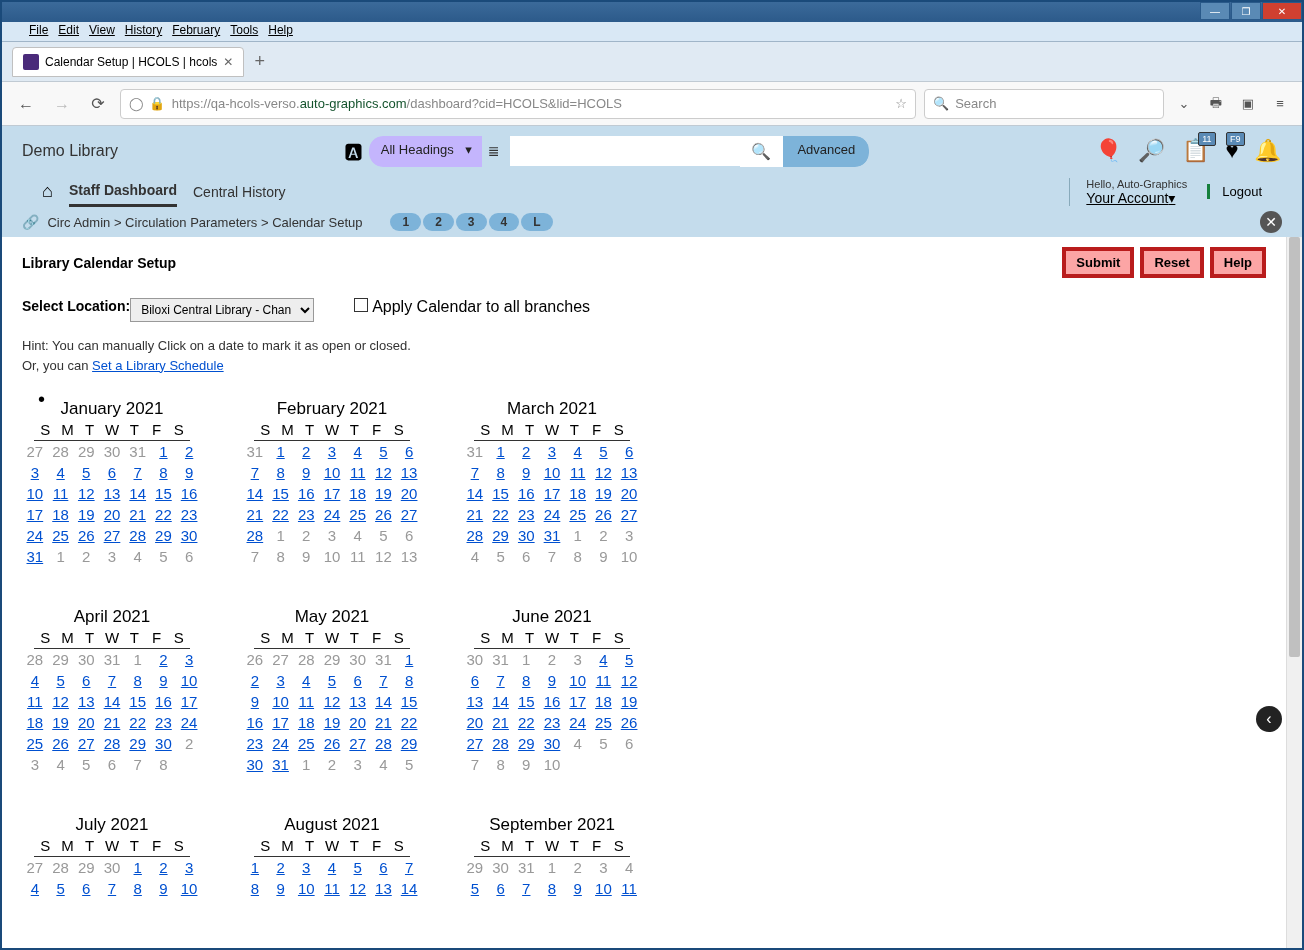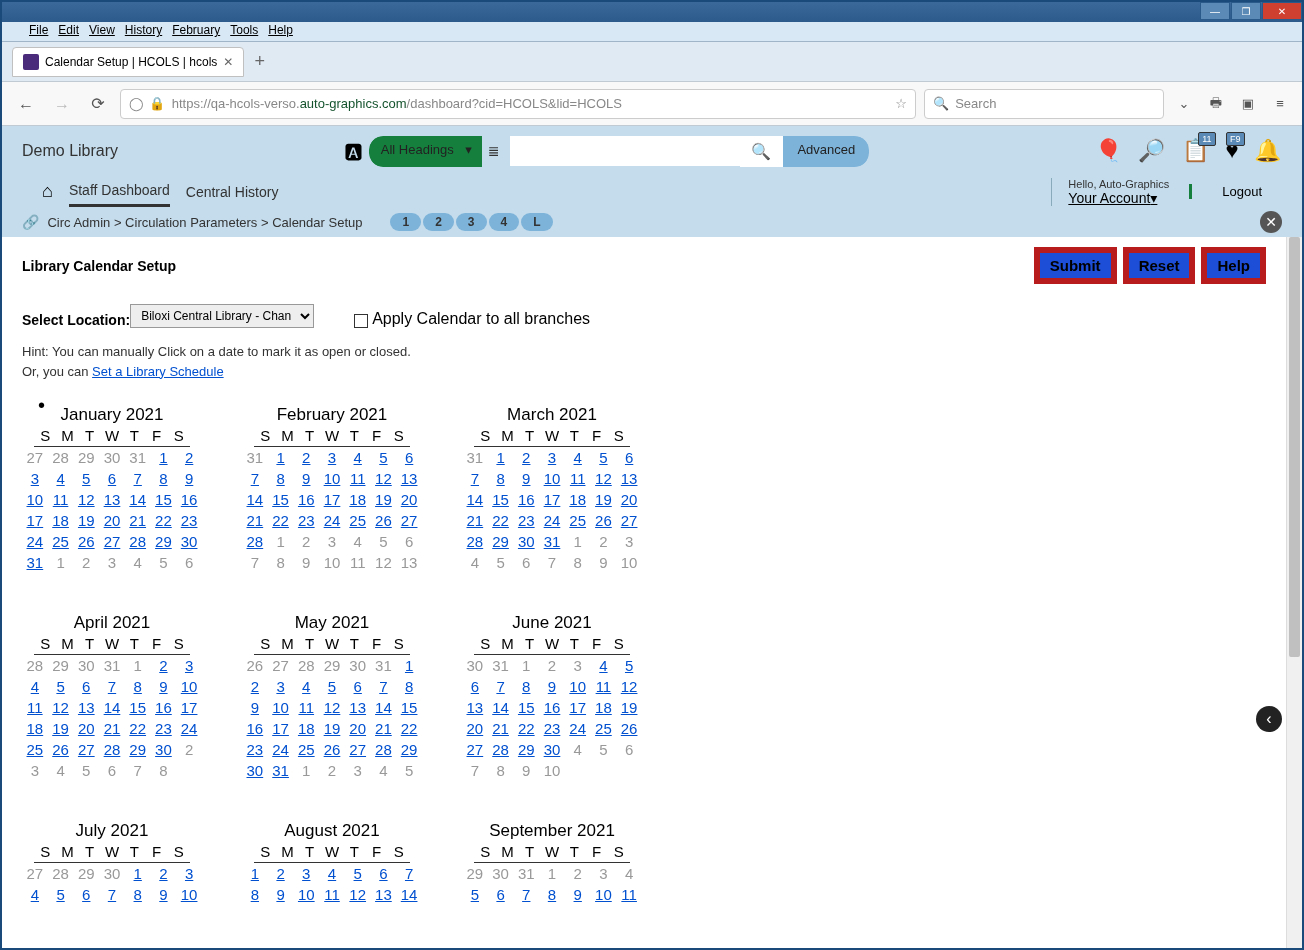--- a/index.html
+++ b/index.html
@@ -29,56 +29,56 @@
 .url-text .domain { color: #14532d; }
 .search-input { width: 240px; height: 30px; border: 1px solid #ccc; border-radius: 4px; padding: 0 8px; display: flex; align-items: center; gap: 6px; color: #888; background: #fff; }
 .icon-btn { width: 24px; height: 24px; display: flex; align-items: center; justify-content: center; color: #555; cursor: pointer; }
 
 .content-viewport { flex: 1; overflow: hidden; position: relative; display: flex; flex-direction: column; }
 
 .app-header { background: #c4dcec; padding: 8px 20px 0 20px; }
 .app-header-top { display: flex; align-items: center; gap: 10px; }
 .library-name { font-size: 16px; color: #333; padding: 8px 0; }
 .header-center { flex: 1; display: flex; justify-content: center; align-items: center; gap: 6px; }
-.headings-select { background: #15803d; border: none; padding: 6px 28px 6px 12px; border-radius: 14px 0 0 14px; color: #222; font-size: 13px; position: relative; }
+.headings-select { background: #c4b5fd; border: none; padding: 6px 28px 6px 12px; border-radius: 14px 0 0 14px; color: #222; font-size: 13px; position: relative; }
 .headings-select::after { content: "▾"; position: absolute; right: 10px; }
 .db-icon { color: #333; font-size: 14px; margin-right: 4px; }
 .search-field { width: 230px; height: 30px; background: #fff; border: none; }
 .search-btn { background: #fff; padding: 6px 12px; color: #5a8ab5; font-size: 16px; }
 .advanced-btn { background: #7db3d9; padding: 6px 14px; border-radius: 0 14px 14px 0; color: #222; font-size: 13px; }
 .search-wrap { display: flex; border-radius: 14px; overflow: hidden; align-items: stretch; }
 .header-right { display: flex; align-items: center; gap: 16px; }
 .header-icon { font-size: 22px; position: relative; }
 .badge { position: absolute; top: -6px; right: -6px; background: #5a8ab5; color: #fff; font-size: 9px; padding: 1px 3px; border-radius: 2px; border: 1px solid #333; }
 
 .app-nav { display: flex; align-items: center; padding: 8px 20px 0 20px; gap: 16px; }
 .home-icon { font-size: 18px; }
 .nav-link { font-size: 14px; color: #333; cursor: pointer; padding: 6px 0; }
-.nav-link.active { border-bottom: 3px solid #333; }
+.nav-link.active { border-bottom: 3px solid #333; font-weight: bold; }
 .account-area { margin-left: auto; display: flex; align-items: center; gap: 20px; border-left: 1px solid #8ab; padding-left: 16px; }
 .account-text { font-size: 11px; color: #333; }
 .account-main { font-size: 14px; text-decoration: underline; }
 
 .breadcrumb-bar { background: #c4dcec; padding: 6px 20px; display: flex; align-items: center; gap: 8px; font-size: 13px; color: #333; position: relative; }
 .link-icon { font-size: 14px; }
 .page-nums { display: flex; gap: 2px; margin-left: 20px; }
 .page-num { background: #7db3d9; padding: 2px 12px; border-radius: 10px; font-weight: bold; font-size: 12px; }
 .breadcrumb-close { position: absolute; right: 20px; width: 22px; height: 22px; border-radius: 50%; background: #555; color: #fff; display: flex; align-items: center; justify-content: center; font-size: 14px; cursor: pointer; }
 
 .main-area { flex: 1; display: flex; overflow: hidden; background: #fff; }
 .main-content { flex: 1; padding: 10px 20px; overflow: auto; }
 .main-scrollbar { width: 16px; background: #f0f0f0; border-left: 1px solid #ddd; position: relative; }
 .scroll-thumb { position: absolute; top: 0; left: 2px; right: 2px; height: 420px; background: #c0c0c0; border-radius: 2px; }
 
 .page-title-row { display: flex; align-items: center; margin-bottom: 20px; }
 .page-title { font-size: 14px; font-weight: bold; }
 .btn-row { margin-left: auto; display: flex; gap: 6px; }
-.btn { border: 6px solid #b91c1c; background: #1d4ed8; padding: 4px 10px; font-size: 15px; font-weight: bold; cursor: pointer; }
-
-.form-row { display: flex; align-items: flex-end; margin-bottom: 14px; font-size: 14px; }
+.btn { border: 4px solid #b91c1c; background: #fca5a5; padding: 4px 10px; font-size: 13px; font-weight: bold; cursor: pointer; }
+
+.form-row { display: flex; align-items: flex-start; margin-bottom: 14px; font-size: 14px; }
 .form-label { font-weight: bold; }
 .select { border: 1px solid #999; background: #eee; padding: 3px 6px; font-size: 12px; }
 .checkbox { width: 14px; height: 14px; border: 1px solid #333; }
 .apply-label { font-size: 16px; margin-left: 4px; }
 .hint-text { font-size: 13px; color: #333; line-height: 1.5; }
 .hint-text a { color: #0050d0; text-decoration: underline; }
 .grayed-note { color: #333; font-size: 13px; }
 
 .calendars { display: flex; gap: 40px; margin-top: 24px; flex-wrap: wrap; max-width: 680px; }
 .cal { width: 180px; font-size: 15px; }
@@ -167,21 +167,21 @@
       </div>
       <div class="app-nav">
         <span class="home-icon">⌂</span>
         <span class="nav-link active">Staff Dashboard</span>
         <span class="nav-link">Central History</span>
         <div class="account-area">
           <div>
             <div class="account-text">Hello, Auto-Graphics</div>
             <div class="account-main"><span>Your Account</span>▾</div>
           </div>
-          <span style="border-left:3px solid #15803d;padding-left:30px">Logout</span>
+          <span style="border-left:3px solid #15803d;padding-left:12px">Logout</span>
         </div>
       </div>
     </div>
 
     <div class="breadcrumb-bar">
       <span class="link-icon">🔗</span>
       <span id="breadcrumb-text">Circ Admin  &gt;  Circulation Parameters  &gt;  Calendar Setup</span>
       <div class="page-nums" id="page-nums">
           <span class="page-num">1</span>
           <span class="page-num">2</span>

